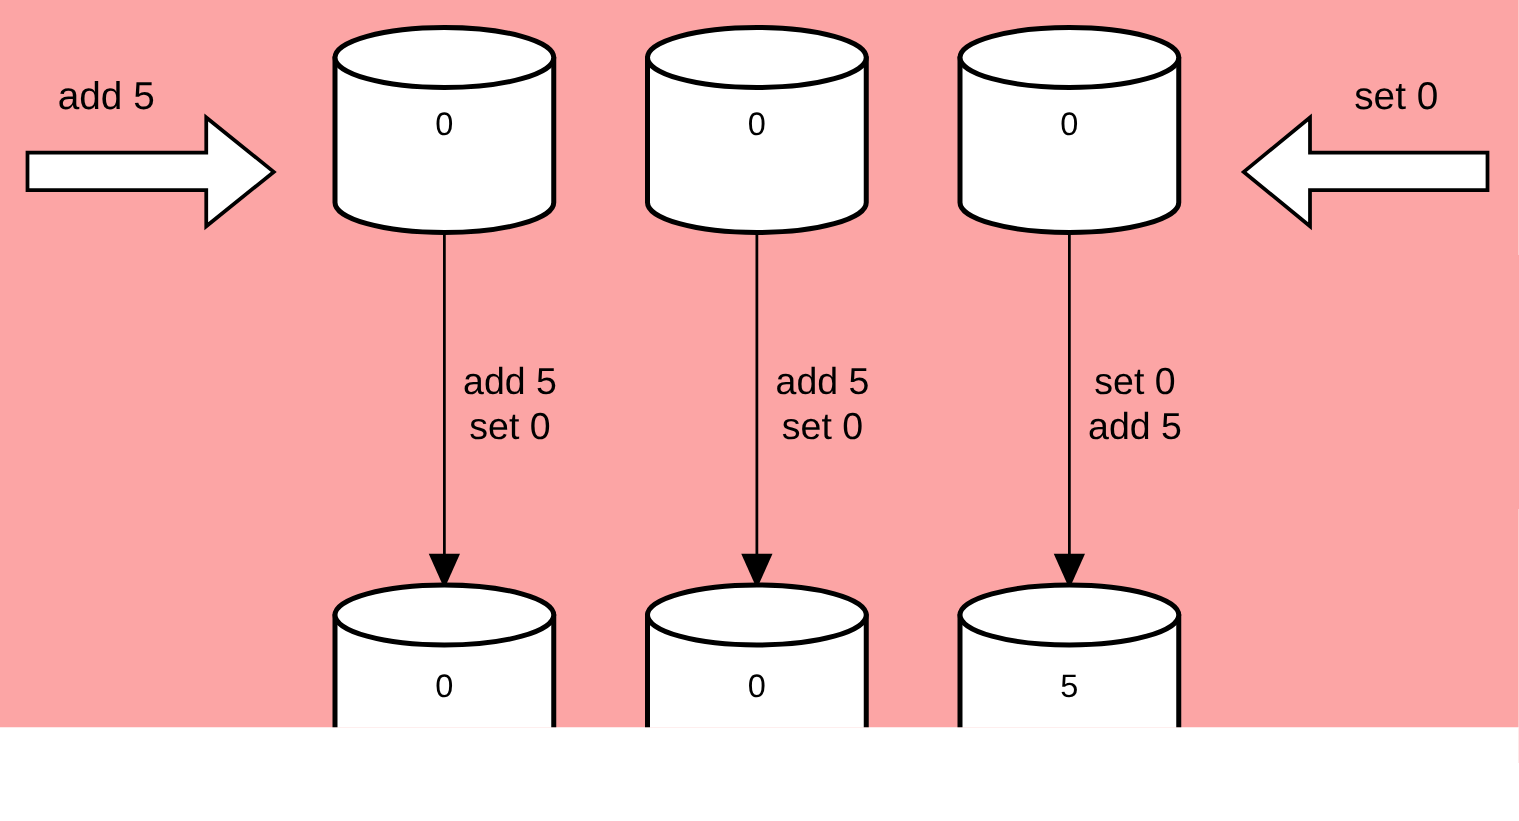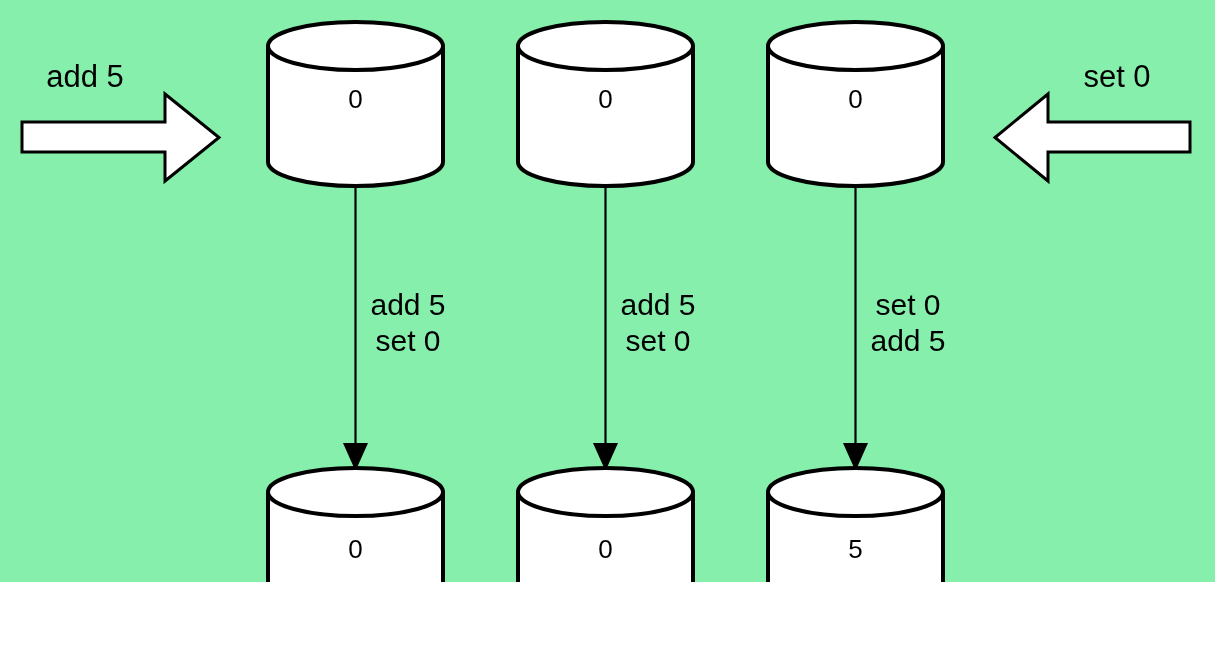--- a/index.html
+++ b/index.html
@@ -8,21 +8,21 @@
     padding: 0;
     background: #ffffff;
   }
   body {
     font-family: "Liberation Sans", sans-serif;
   }
   #canvas {
     position: relative;
     width: 1215px;
     height: 582px;
-    background: #86efac;
+    background: #fca5a5;
     overflow: hidden;
   }
   #diagram-svg {
     position: absolute;
     left: 0;
     top: 0;
     width: 1215px;
     height: 657px;
     display: block;
   }

